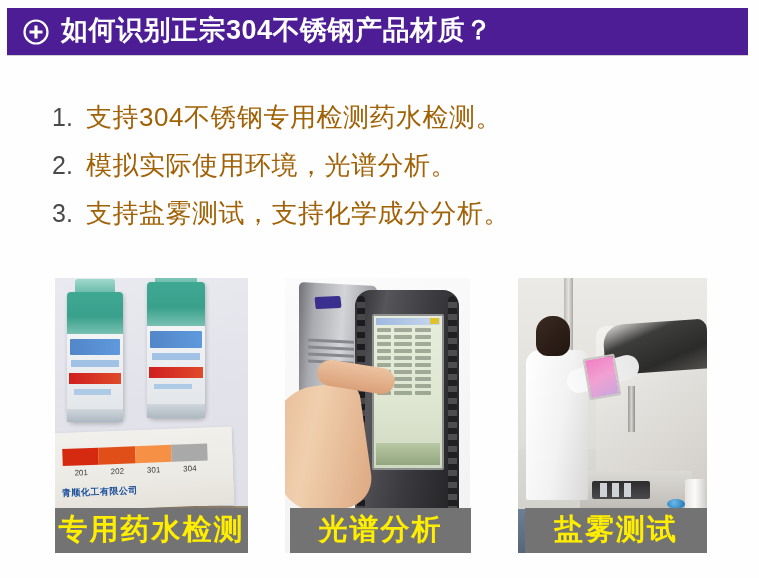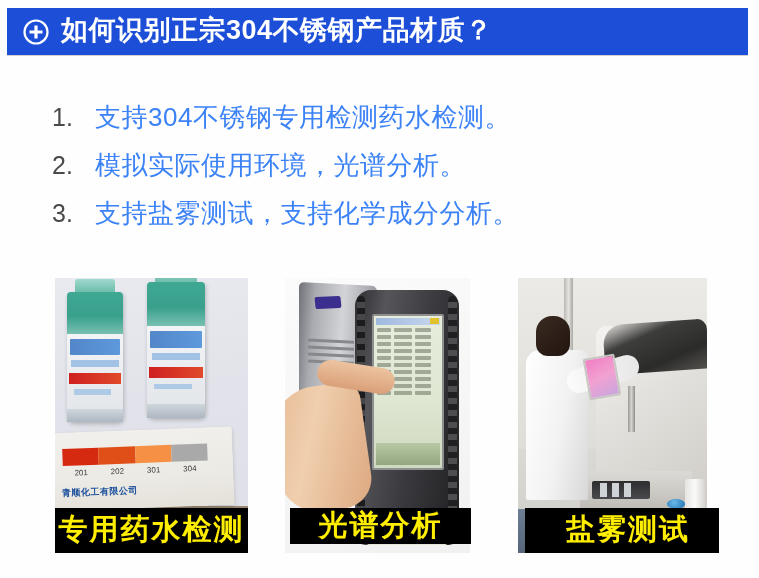--- a/index.html
+++ b/index.html
@@ -16,21 +16,21 @@
     background: #fefefe;
   }
 
   
   .header-bar {
     position: absolute;
     left: 7px;
     top: 8px;
     width: 741px;
     height: 47px;
-    background: #1d4ed8;
+    background: #4c1d95;
     display: flex;
     align-items: center;
     box-shadow: 0 1px 0 rgba(0,0,0,0.18);
   }
   .header-icon {
     width: 26px;
     height: 26px;
     margin-left: 16px;
     margin-right: 12px;
     flex: 0 0 auto;
@@ -62,39 +62,38 @@
     margin-bottom: 22px;
     white-space: nowrap;
   }
   .bullet-num {
     width: 34px;
     flex: 0 0 auto;
     color: #4a4a4a;
     font-size: 25px;
   }
   .bullet-text {
-    color: #3b82f6;
+    color: #a16207;
     letter-spacing: 0.5px;
-    margin-left: 9px;
   }
 
   
   .panel {
     position: absolute;
     overflow: hidden;
     background: #efefef;
   }
   .panel-photo {
     position: absolute;
     left: 0; top: 0; right: 0; bottom: 0;
     overflow: hidden;
   }
   .caption-bar {
     position: absolute;
-    background: #000000;
+    background: #737373;
     display: flex;
     align-items: center;
     justify-content: center;
     z-index: 5;
   }
   .caption-text {
     color: #ffee00;
     font-weight: bold;
     font-size: 29px;
     letter-spacing: 2px;
@@ -259,21 +258,21 @@
     transform: rotate(-8deg);
     z-index: 3;
   }
   .finger {
     position: absolute; left: 32px; top: 86px; width: 78px; height: 26px;
     background: linear-gradient(180deg,#edc3a0,#d9a079);
     border-radius: 14px;
     transform: rotate(9deg);
     z-index: 4;
   }
-  #caption-2 { left: 290px; top: 508px; width: 181px; height: 36px; }
+  #caption-2 { left: 290px; top: 508px; width: 181px; height: 45px; }
 
   
   #panel-3 { left: 518px; top: 278px; width: 189px; height: 275px;
              background: linear-gradient(180deg,#e9e7e3 0%, #dddbd6 55%, #cfcdc8 100%); }
   .lab-wall {
     position: absolute; left: 0; top: 0; width: 100%; height: 62%;
     background: linear-gradient(180deg,#eceae6,#dfddd8);
   }
   .lab-pipe {
     position: absolute; left: 46px; top: 0; width: 9px; height: 64%;
@@ -340,21 +339,21 @@
   .blue-cap {
     position: absolute; right: 22px; bottom: 44px; width: 18px; height: 10px;
     background: radial-gradient(circle at 40% 35%,#69b8e8,#1c6fb0);
     border-radius: 50%;
   }
   .bench-bottle {
     position: absolute; right: 2px; bottom: 40px; width: 20px; height: 34px;
     background: linear-gradient(90deg,#e6e4e0,#fafafa,#d6d4d0);
     border-radius: 3px;
   }
-  #caption-3 { left: 525px; top: 508px; width: 182px; height: 45px; padding-left: 12px; }
+  #caption-3 { left: 525px; top: 508px; width: 182px; height: 45px; }
 </style>
 </head>
 <body>
 
 <div class="header-bar">
   <span class="header-icon">
     <svg width="26" height="26" viewBox="0 0 26 26">
       <circle cx="13" cy="13" r="11.5" fill="none" stroke="#ffffff" stroke-width="2.2"></circle>
       <path d="M13 6.5 V19.5 M6.5 13 H19.5" stroke="#ffffff" stroke-width="3.2" stroke-linecap="butt"></path>
     </svg>

